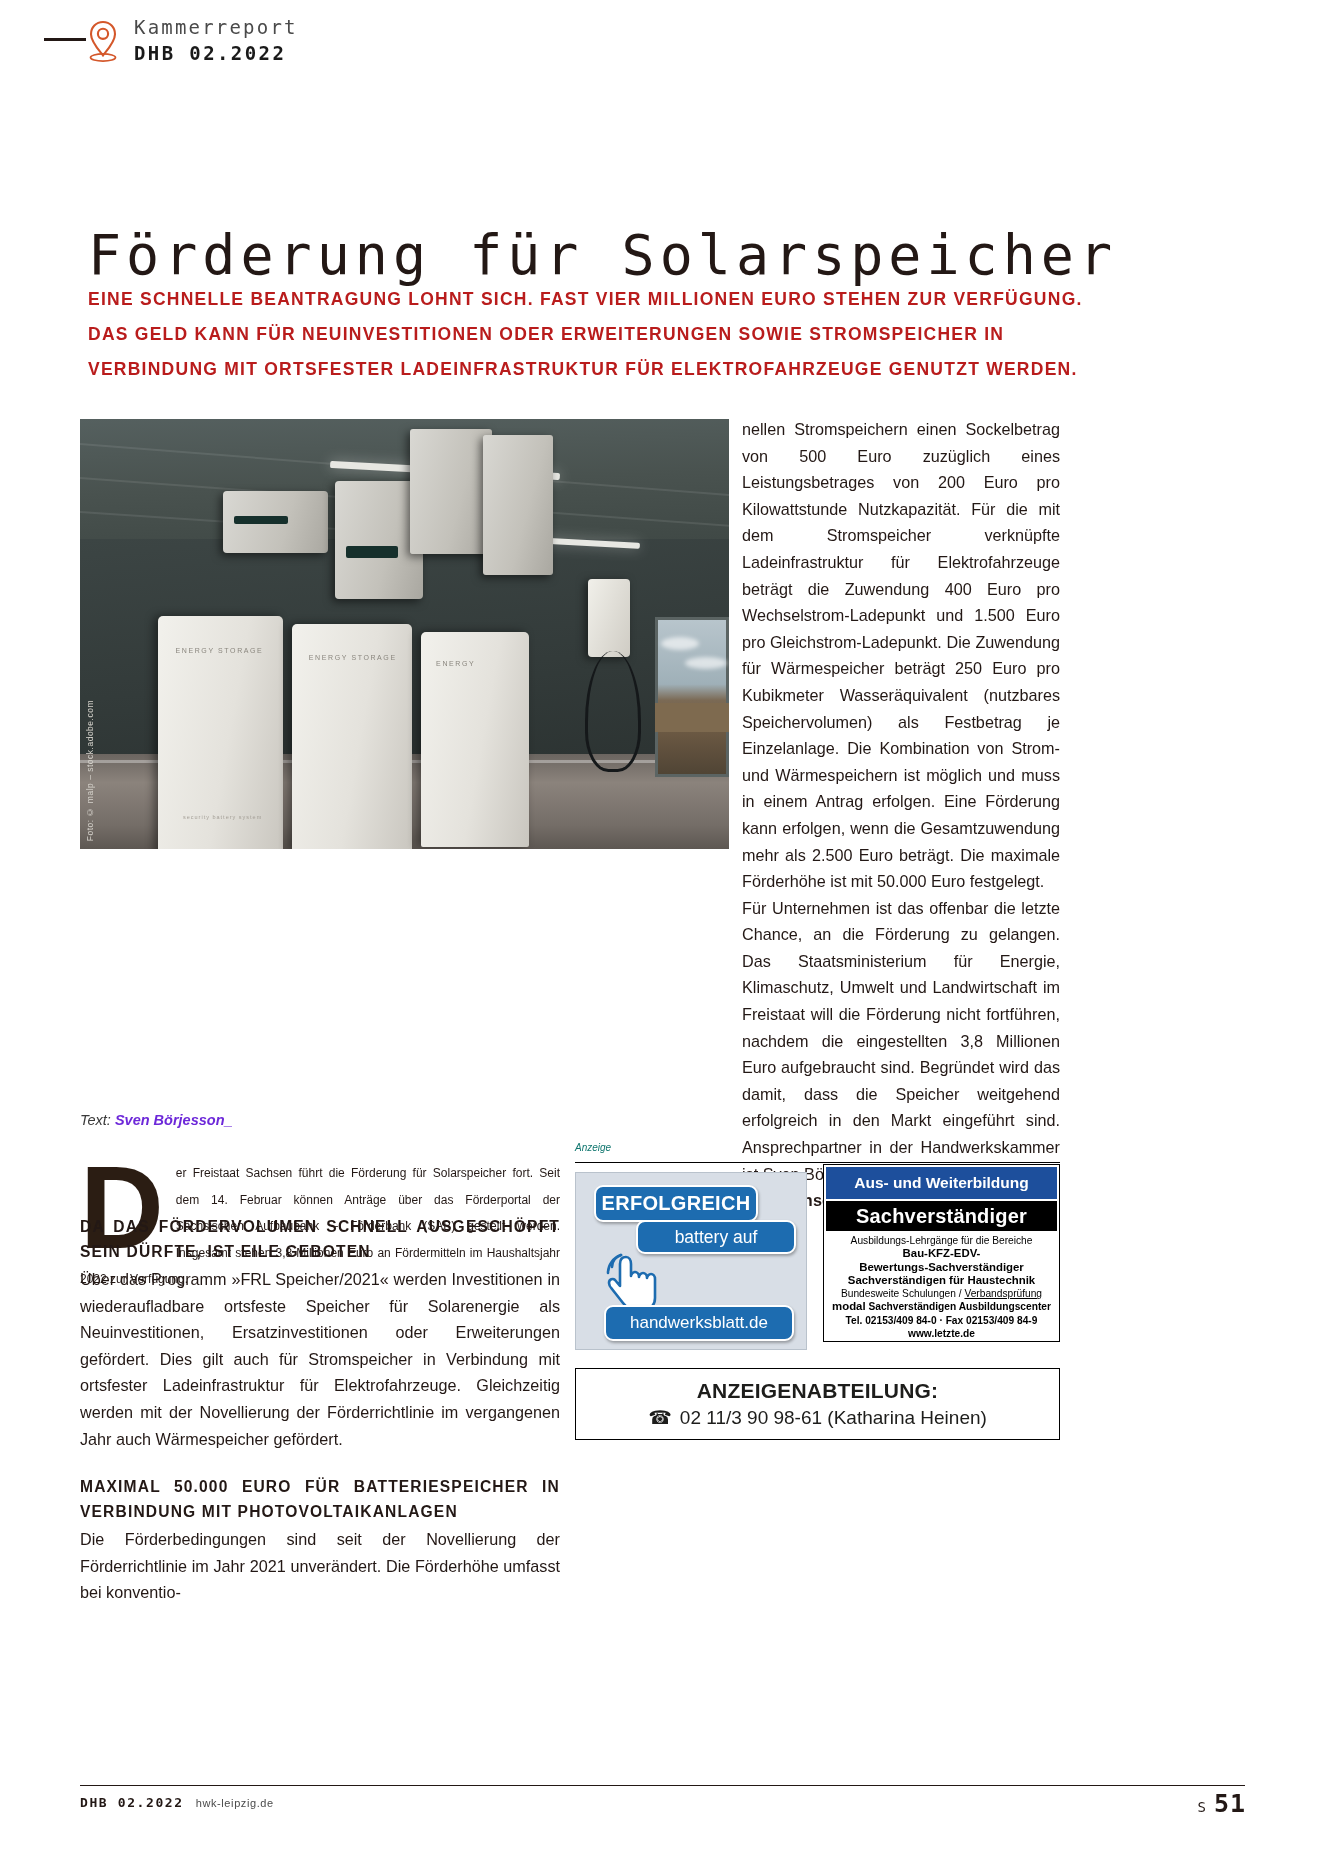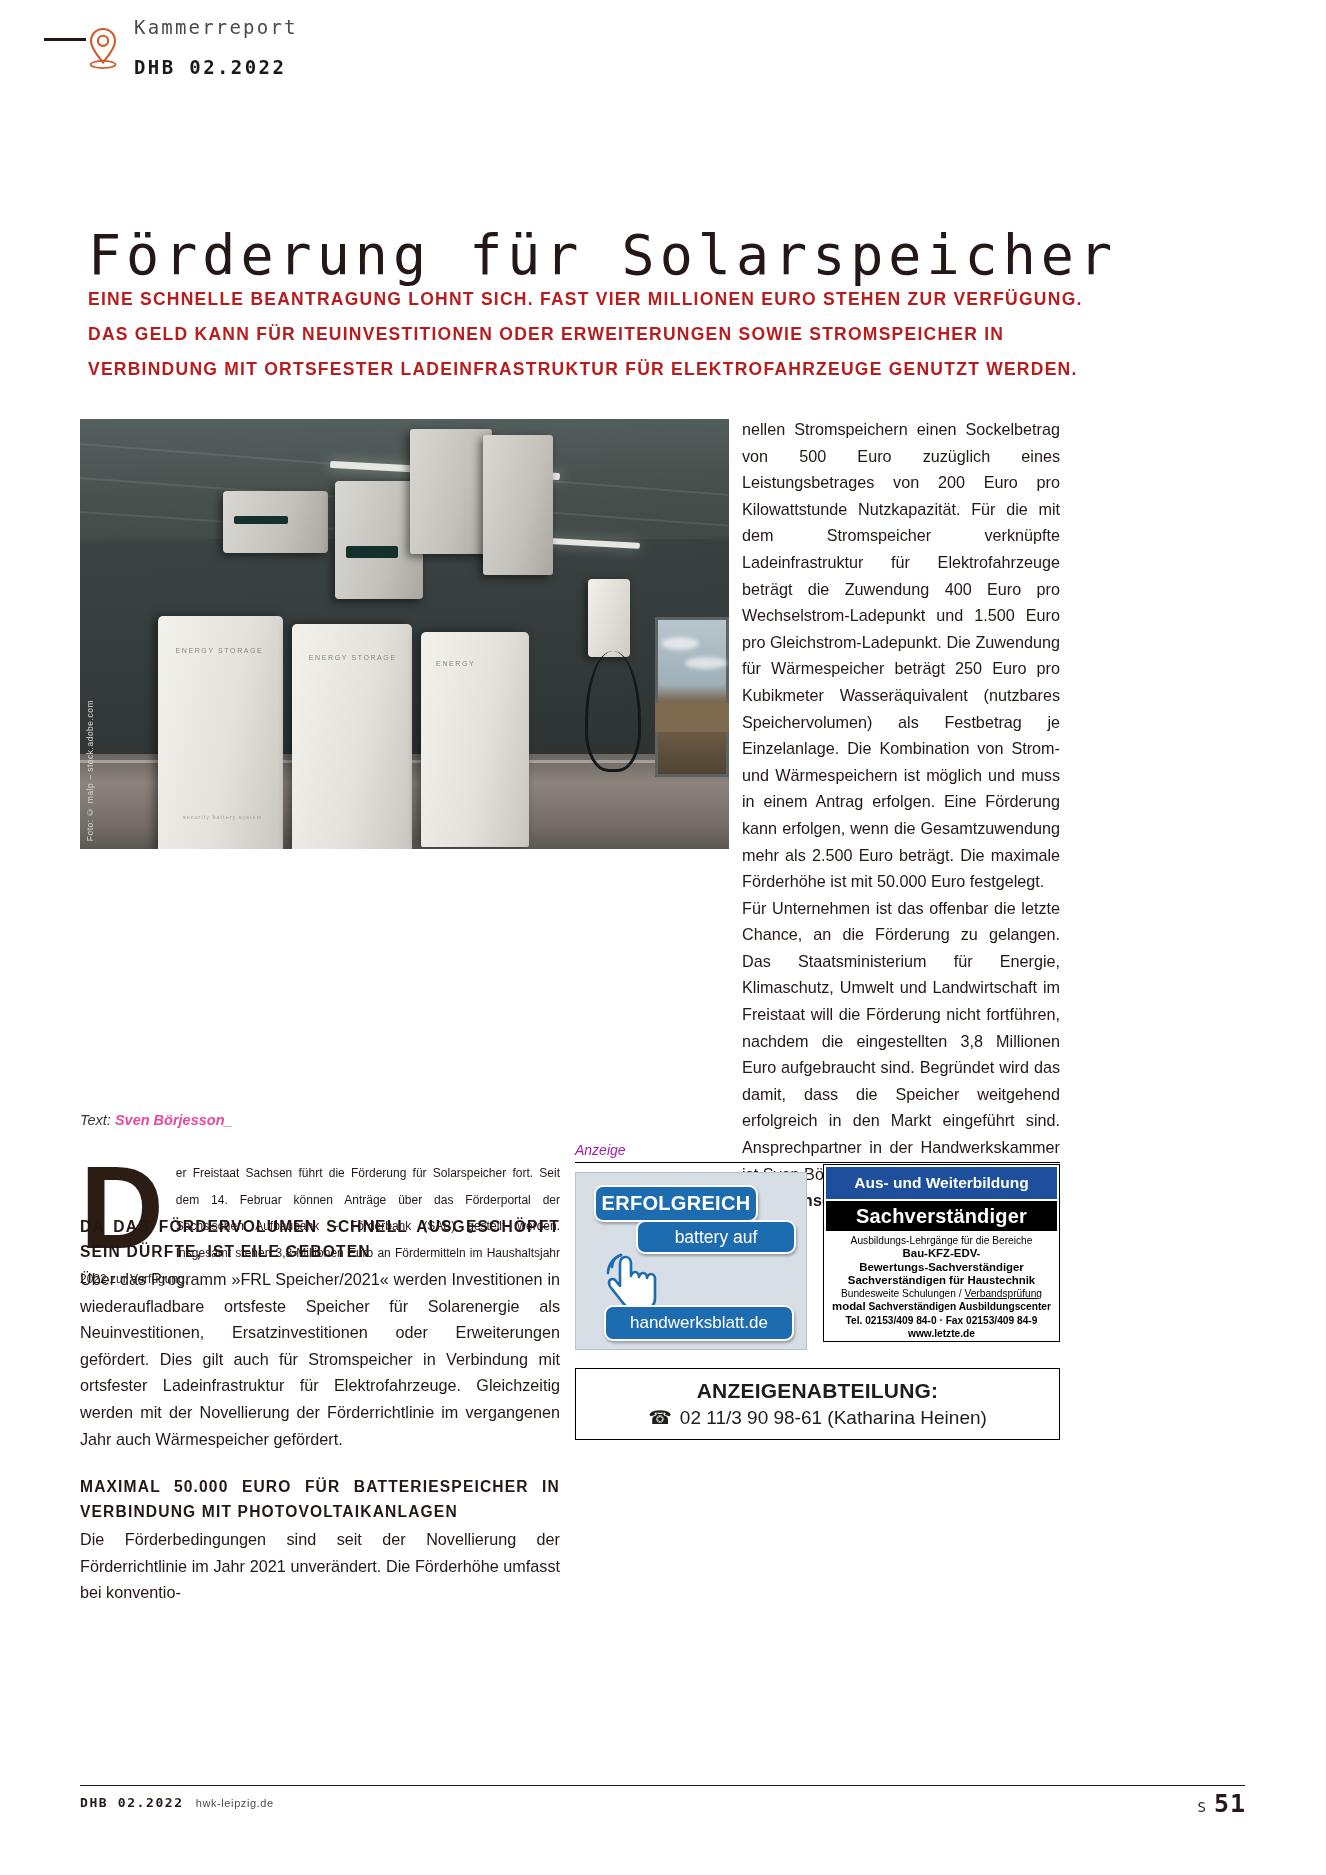--- a/index.html
+++ b/index.html
@@ -14,21 +14,21 @@
   .page{position:absolute;inset:0;}
 
   
   .top-rule{position:absolute;left:44px;top:38px;width:42px;height:3px;background:#231815;}
   .masthead{position:absolute;left:86px;top:18px;display:flex;align-items:center;gap:14px;}
   .pin-icon{width:34px;height:44px;flex:0 0 auto;}
   .mast-text{display:flex;flex-direction:column;line-height:1;}
   .mast-kr{
     font-family:"DejaVu Sans Mono", monospace;
     font-size:19px;letter-spacing:2.2px;color:#4a4a4a;font-weight:400;
-    margin-bottom:21px;
+    margin-bottom:7px;
   }
   .mast-dhb{
     font-family:"DejaVu Sans Mono", monospace;
     font-size:19px;letter-spacing:2.4px;color:#1a1a1a;font-weight:700;
   }
 
   
   .headline{
     position:absolute;left:88px;top:186px;width:1100px;
     font-family:"DejaVu Sans Mono", monospace;
@@ -124,34 +124,34 @@
     font-weight:700;font-size:15.6px;letter-spacing:1.15px;
     text-transform:uppercase;line-height:25px;margin:24px 0 2px;
   }
   p{margin:0;}
   .bold-url{font-weight:700;letter-spacing:.2px;}
 
   .byline{
     position:absolute;left:80px;top:1112px;
     font-size:14.5px;font-style:italic;color:#3a3a3a;
   }
-  .byline b{font-style:italic;font-weight:700;color:#ec4899;}
+  .byline b{font-style:italic;font-weight:700;color:#6d28d9;}
 
   .dropcap-wrap{position:absolute;left:80px;top:1160px;width:480px;}
   .dropcap{
     float:left;font-family:"Liberation Sans",sans-serif;
     font-size:116px;font-weight:700;line-height:84px;
     color:#2b1d13;margin:6px 12px 0 0;
   }
   .lede{font-size:12px;line-height:26.6px;text-align:justify;color:#231815;}
 
   
   .anz-label{
     position:absolute;left:575px;top:1142px;
-    font-size:14px;font-style:italic;color:#a21caf;
+    font-size:10px;font-style:italic;color:#0f766e;
   }
   .anz-rule{position:absolute;left:575px;top:1162px;width:485px;height:1px;background:#000;}
 
   .ad-left{
     position:absolute;left:575px;top:1172px;width:232px;height:178px;
     background:#d8dee6;border:1px solid #b9c2cc;box-sizing:border-box;
   }
   .blue-pill{
     position:absolute;background:#1d6cb0;border:2px solid #ffffff;
     border-radius:9px;color:#fff;font-weight:700;

